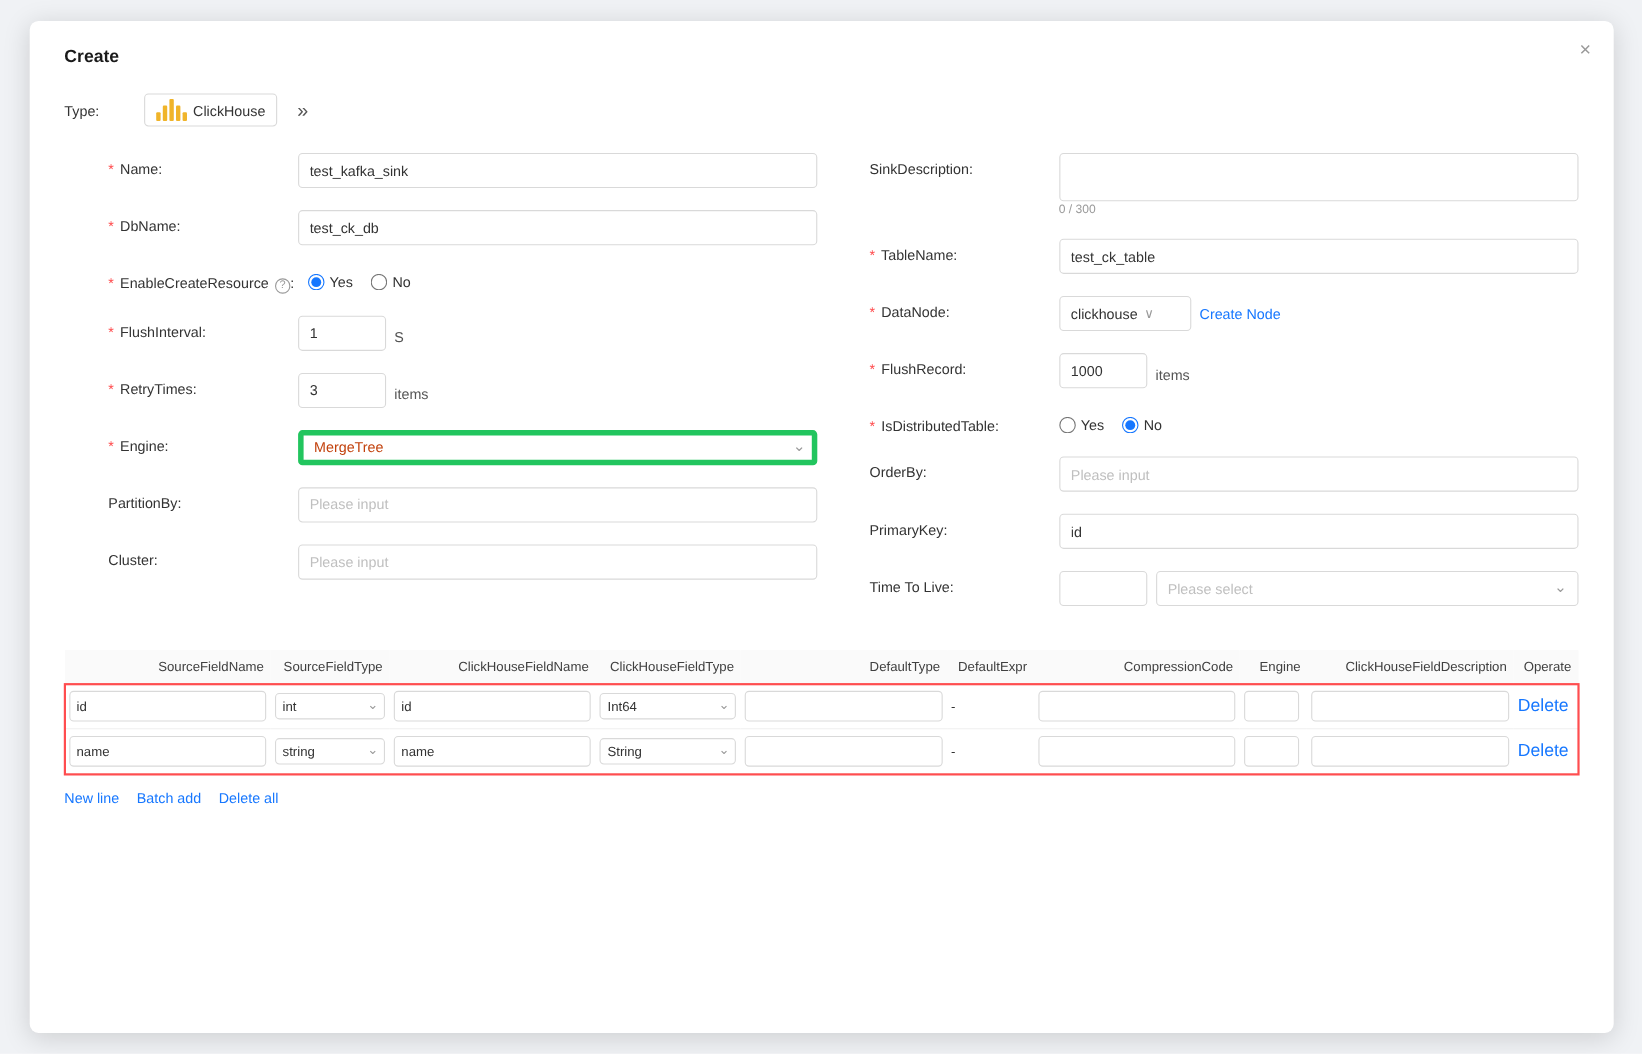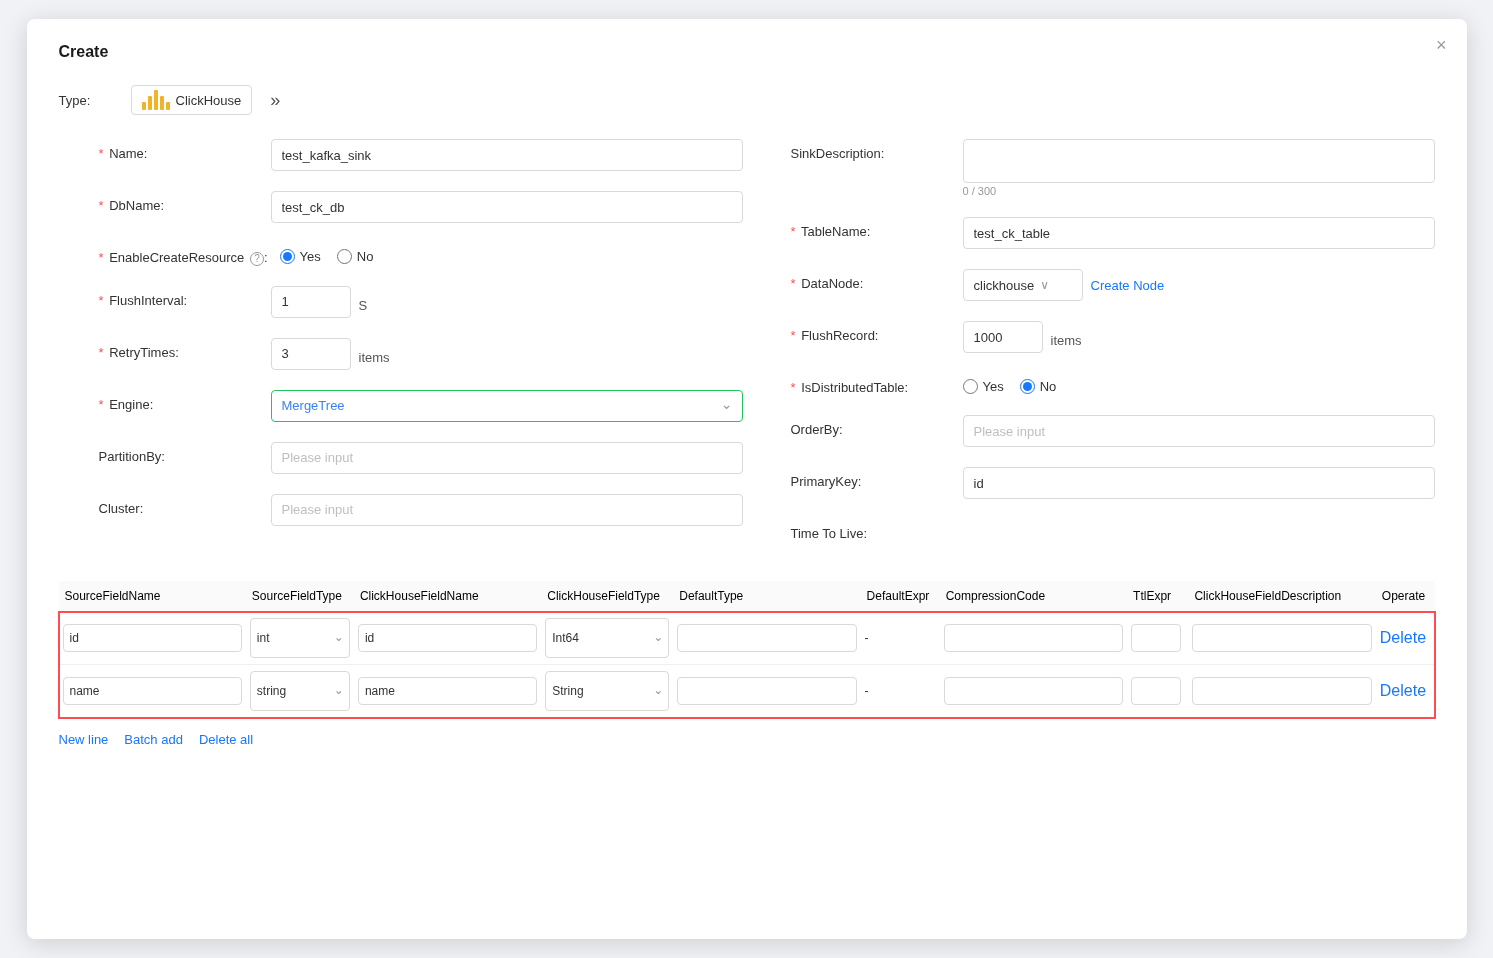--- a/index.html
+++ b/index.html
@@ -169,25 +169,25 @@
       margin-left: 2px;
       cursor: pointer;
     }
     .engine-select-wrap {
       position: relative;
       flex: 1;
     }
     .engine-select-wrap select {
       width: 100%;
       height: 32px;
-      border: 1px solid #22c55e;
+      border: 5px solid #22c55e;
       border-radius: 4px;
       padding: 0 28px 0 10px;
       font-size: 13px;
-      color: #3b82f6;
+      color: #c2410c;
       appearance: none;
       background: #fff;
       cursor: pointer;
       outline: none;
     }
     .engine-select-wrap::after {
       content: '⌄';
       position: absolute;
       right: 10px;
       top: 50%;
@@ -236,23 +236,23 @@
     
     .table-section {
       margin-top: 20px;
     }
     .field-table {
       width: 100%;
       border-collapse: collapse;
       font-size: 12px;
     }
     .field-table th {
-      text-align: left;
+      text-align: right;
       padding: 8px 6px;
-      color: #000000;
+      color: #404040;
       font-weight: 500;
       border-bottom: 1px solid #e8e8e8;
       background: #fafafa;
       white-space: nowrap;
     }
     .field-table td {
       padding: 6px 4px;
       vertical-align: middle;
       border-bottom: 1px solid #f0f0f0;
     }
@@ -264,21 +264,21 @@
       padding: 0 6px;
       font-size: 12px;
       color: #333;
       outline: none;
     }
     .table-select-wrap {
       position: relative;
     }
     .table-select-wrap select {
       width: 100%;
-      height: 40px;
+      height: 24px;
       border: 1px solid #d9d9d9;
       border-radius: 4px;
       padding: 0 20px 0 6px;
       font-size: 12px;
       color: #333;
       appearance: none;
       background: #fff;
       cursor: pointer;
       outline: none;
     }
@@ -522,37 +522,48 @@
         <input class="form-control" type="text" placeholder="Please input" style="">
       </div>
 
       <div class="form-row">
         <span class="form-label">PrimaryKey:</span>
         <input class="form-control" type="text" value="id" style="">
       </div>
 
       <div class="form-row">
         <span class="form-label">Time To Live:</span>
+        <div class="ttl-wrap">
+          <input class="form-control" type="text" style="width: 80px; flex: 0 0 auto;">
+          <div class="ttl-select">
+            <select>
+              <option value="" disabled="" selected="">Please select</option>
+              <option>Day</option>
+              <option>Week</option>
+              <option>Month</option>
+            </select>
+          </div>
+        </div>
       </div>
 
     </div>
   </div>
 
   <div class="table-section">
     <table class="field-table">
       <thead>
         <tr>
           <th>SourceFieldName</th>
           <th>SourceFieldType</th>
           <th>ClickHouseFieldName</th>
           <th>ClickHouseFieldType</th>
           <th>DefaultType</th>
           <th>DefaultExpr</th>
           <th>CompressionCode</th>
-          <th>TtlExpr</th>
+          <th>Engine</th>
           <th>ClickHouseFieldDescription</th>
           <th>Operate</th>
         </tr>
       </thead>
       <tbody style="outline: 2px solid #ff4d4f; outline-offset: -1px;">
 
         <tr>
           <td><input class="table-input" type="text" value="id" style=""></td>
           <td>
             <div class="table-select-wrap">

